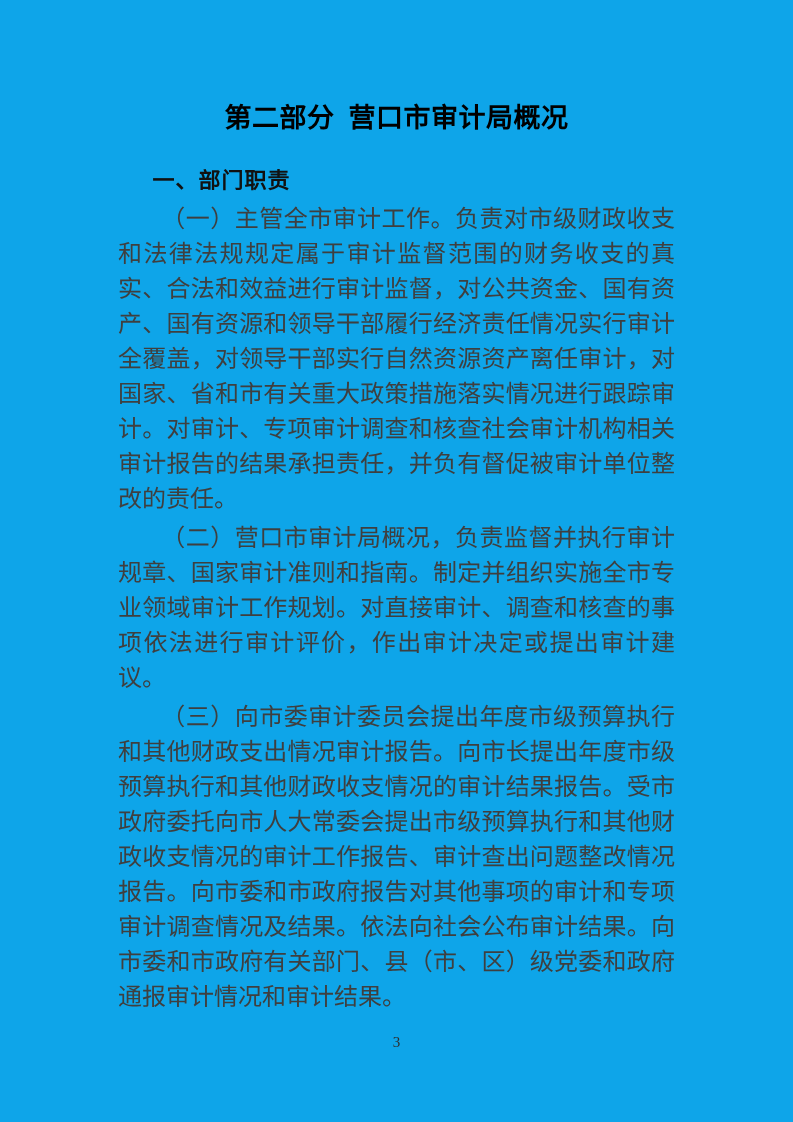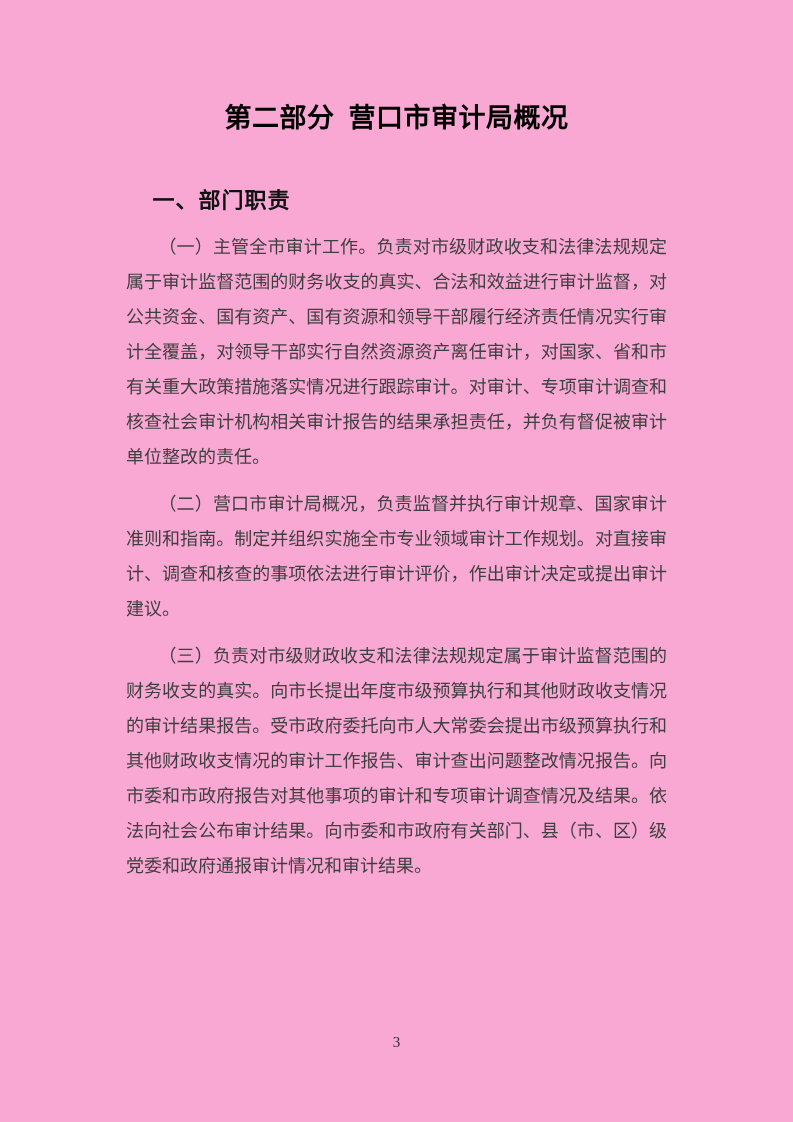--- a/index.html
+++ b/index.html
@@ -5,50 +5,50 @@
   html, body {
     margin: 0;
     padding: 0;
     background: #ffffff;
   }
   .page {
     position: relative;
     width: 793px;
     height: 1122px;
     margin: 0 auto;
-    background: #f9a8d4;
+    background: #0ea5e9;
     box-sizing: border-box;
     padding: 100px 114px 0 114px;
     overflow: hidden;
     font-family: "Liberation Serif", "DejaVu Serif", serif;
   }
   .doc-title {
     margin: 0;
     font-family: "Liberation Sans", "DejaVu Sans", sans-serif;
     font-size: 27px;
     font-weight: 800;
     color: #000000;
     text-align: center;
     line-height: 36px;
     letter-spacing: 0.5px;
     white-space: pre-wrap;
   }
   .section-heading {
-    margin: 47px 0 0 0;
+    margin: 27px 0 0 0;
     font-family: "Liberation Sans", "DejaVu Sans", sans-serif;
     font-size: 22px;
     font-weight: 700;
     color: #111111;
     line-height: 35px;
     text-indent: 1.75em;
     letter-spacing: 1px;
   }
   .doc-body p {
-    margin: 12px;
-    font-size: 18px;
+    margin: 4px;
+    font-size: 24px;
     line-height: 35px;
     color: #3f3f3f;
     text-align: justify;
     text-justify: inter-ideograph;
     text-indent: 1.8em;
     font-weight: 400;
   }
   .page-number {
     position: absolute;
     left: 0;
@@ -65,17 +65,17 @@
 <body>
 
 <div class="page">
   <h1 class="doc-title">第二部分 营口市审计局概况</h1>
 
   <h2 class="section-heading">一、部门职责</h2>
 
   <div class="doc-body">
     <p>（一）主管全市审计工作。负责对市级财政收支和法律法规规定属于审计监督范围的财务收支的真实、合法和效益进行审计监督，对公共资金、国有资产、国有资源和领导干部履行经济责任情况实行审计全覆盖，对领导干部实行自然资源资产离任审计，对国家、省和市有关重大政策措施落实情况进行跟踪审计。对审计、专项审计调查和核查社会审计机构相关审计报告的结果承担责任，并负有督促被审计单位整改的责任。</p>
     <p>（二）营口市审计局概况，负责监督并执行审计规章、国家审计准则和指南。制定并组织实施全市专业领域审计工作规划。对直接审计、调查和核查的事项依法进行审计评价，作出审计决定或提出审计建议。</p>
-    <p>（三）负责对市级财政收支和法律法规规定属于审计监督范围的财务收支的真实。向市长提出年度市级预算执行和其他财政收支情况的审计结果报告。受市政府委托向市人大常委会提出市级预算执行和其他财政收支情况的审计工作报告、审计查出问题整改情况报告。向市委和市政府报告对其他事项的审计和专项审计调查情况及结果。依法向社会公布审计结果。向市委和市政府有关部门、县（市、区）级党委和政府通报审计情况和审计结果。</p>
+    <p>（三）向市委审计委员会提出年度市级预算执行和其他财政支出情况审计报告。向市长提出年度市级预算执行和其他财政收支情况的审计结果报告。受市政府委托向市人大常委会提出市级预算执行和其他财政收支情况的审计工作报告、审计查出问题整改情况报告。向市委和市政府报告对其他事项的审计和专项审计调查情况及结果。依法向社会公布审计结果。向市委和市政府有关部门、县（市、区）级党委和政府通报审计情况和审计结果。</p>
   </div>
 
   <div class="page-number">3</div>
 </div>
 
 </body></html>

